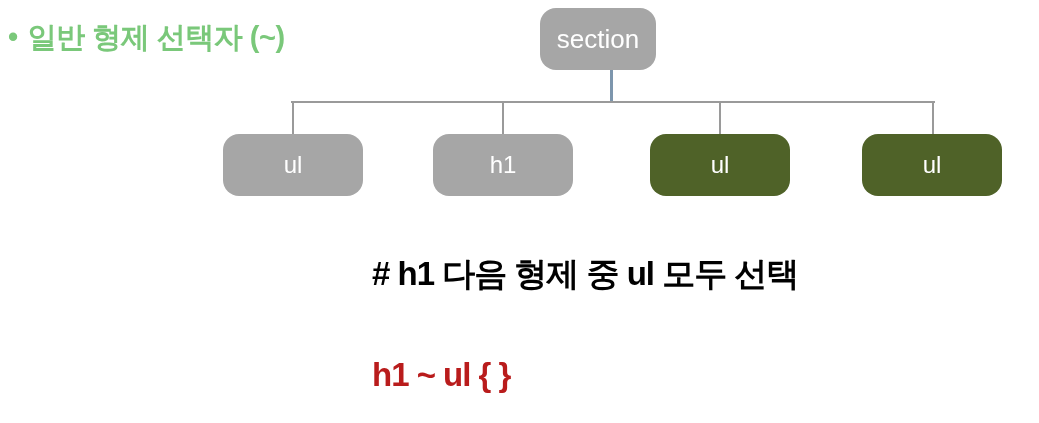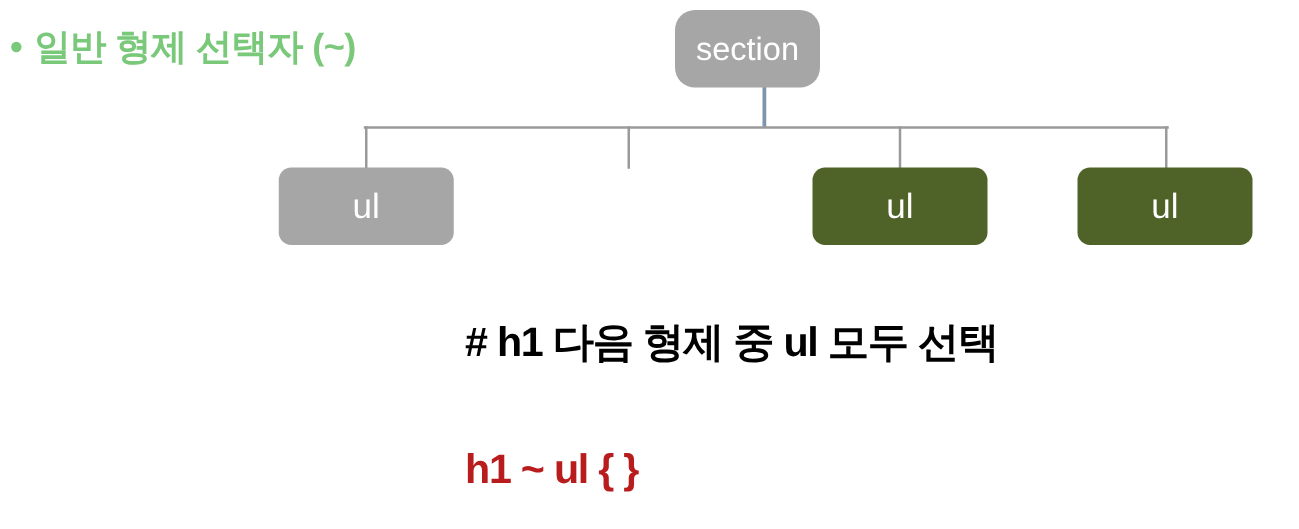--- a/index.html
+++ b/index.html
@@ -37,21 +37,21 @@
     justify-content: center;
     color: #ffffff;
   }
   .node.gray  { background: var(--box-gray, #a6a6a6); }
   .node.green { background: var(--box-green, #4f6228); }
 
   .node-root {
     left: 540px; top: 8px; width: 116px;
     font-size: 26px; font-weight: 400;
   }
-  .node-child { top: 134px; width: 140px; font-size: 28px; font-weight: 400; border-radius: 10px; }
+  .node-child { top: 134px; width: 140px; font-size: 24px; font-weight: 400; }
   .child-0 { left: 223px; }
   .child-1 { left: 433px; }
   .child-2 { left: 650px; }
   .child-3 { left: 862px; }
 
   
   .line { position: absolute; background: var(--line-gray, #9a9a9a); }
   .stub-vert   { left: 610px; top: 69px;  width: 3px;   height: 33px; background: var(--stub-blue, #7d96ad); }
   .horiz       { left: 291px; top: 101px; width: 644px; height: 2px; }
   .drop        { top: 101px;  width: 2px; height: 34px; }
@@ -96,20 +96,23 @@
   <div class="line drop drop-2"></div>
   <div class="line drop drop-3"></div>
 
   <div class="node node-root gray">
     <span>section</span>
   </div>
 
   <div class="node node-child child-0 gray">
     <span>ul</span>
   </div>
+  <div class="node node-child child-1 gray">
+    <span>h1</span>
+  </div>
   <div class="node node-child child-2 green">
     <span>ul</span>
   </div>
   <div class="node node-child child-3 green">
     <span>ul</span>
   </div>
 
   <div class="comment-text"># h1 다음 형제 중 ul 모두 선택</div>
   <div class="code-text">h1 ~ ul { }</div>
 

